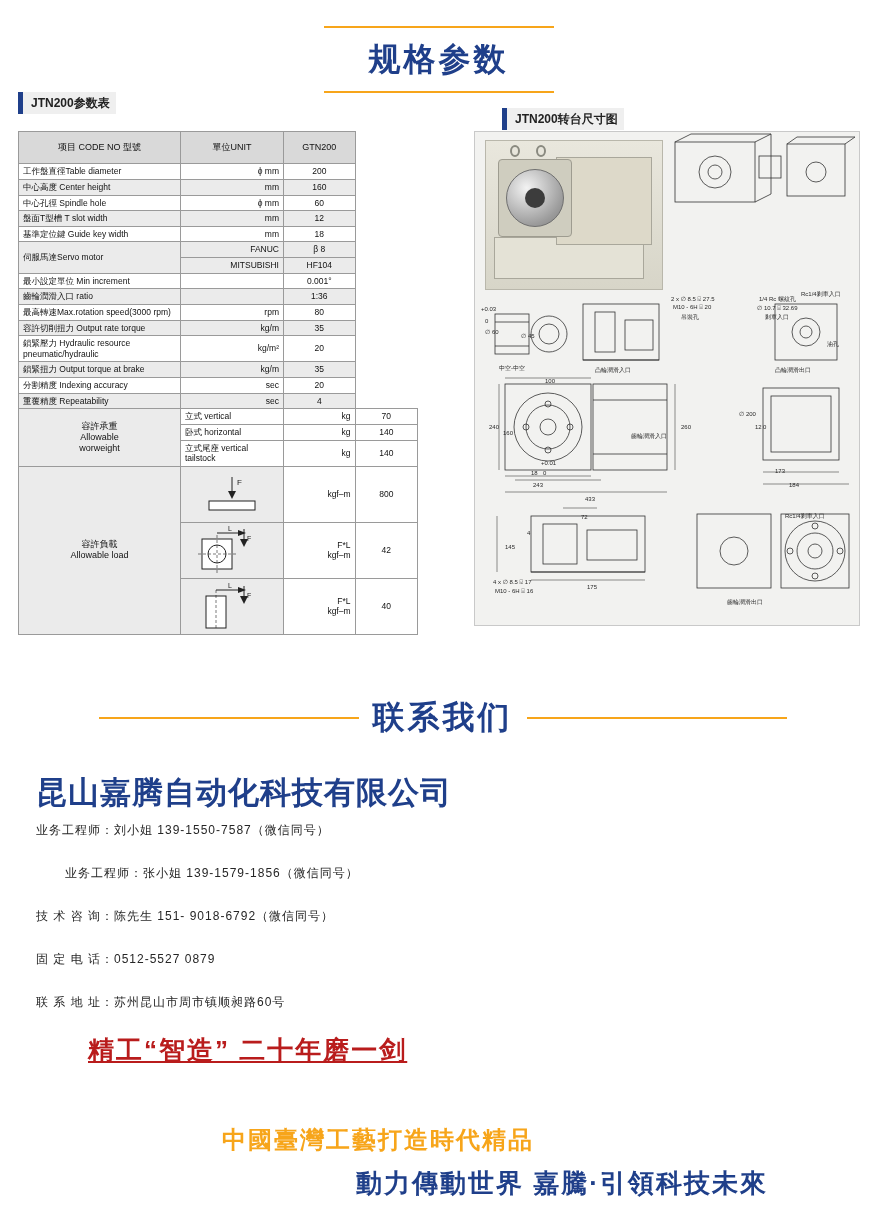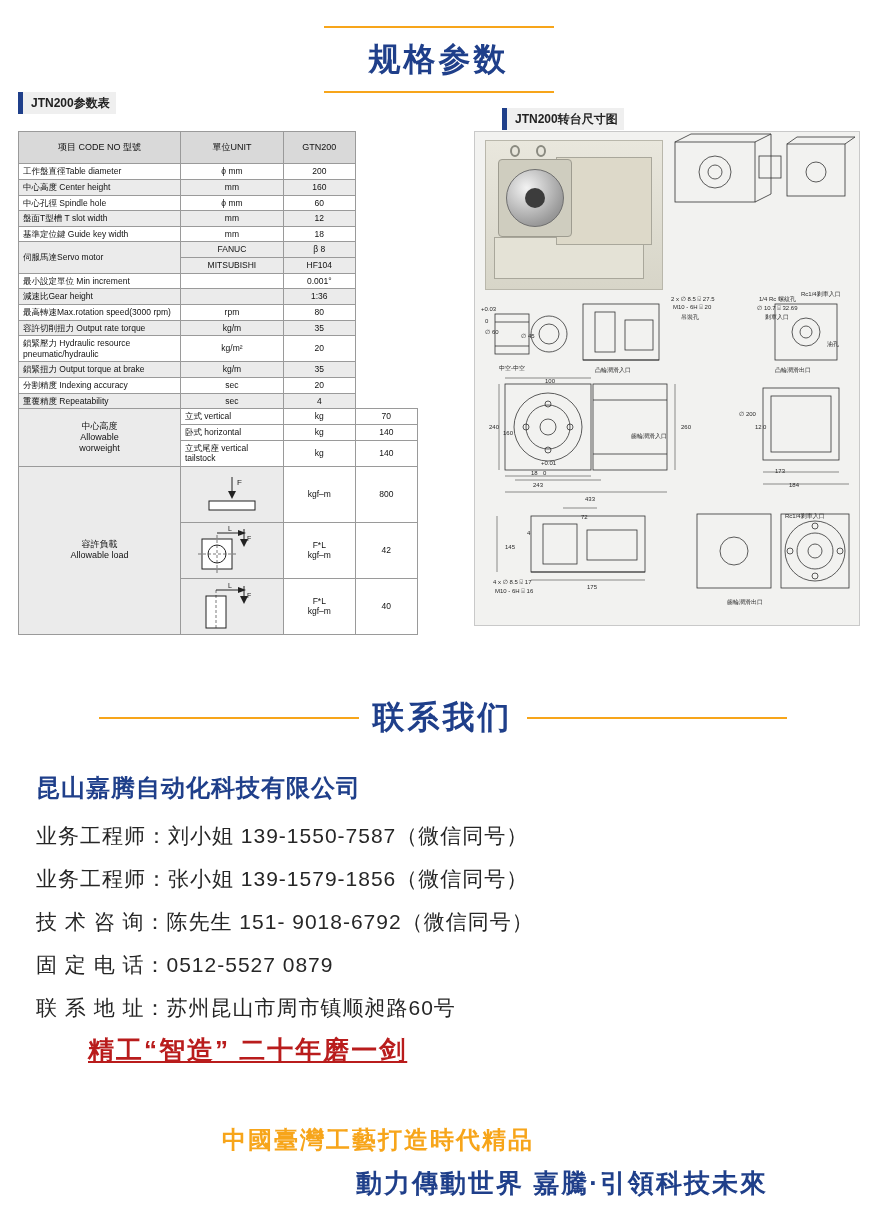--- a/index.html
+++ b/index.html
@@ -75,21 +75,21 @@
     vertical-align: middle;
   }
   table.spec thead th {
     background: #d9d9d9;
     font-weight: normal;
     text-align: center;
     font-size: 9px;
     padding: 10px 4px;
   }
   td.name { width: 228px; background: #ffffff; text-align: left; }
-  td.unit { width: 74px; text-align: center; background:#ffffff;}
+  td.unit { width: 74px; text-align: right; background:#ffffff;}
   td.val  { width: 96px; text-align: center; background:#ffffff;}
   tr.shade td { background: #ebebeb; }
   td.grp {
     text-align: center;
     background: #ebebeb;
     font-size: 9px;
   }
   td.sub { text-align: left; padding-left: 8px; }
 
   
@@ -145,31 +145,31 @@
     border-radius: 50%; background: transparent; top: 4px;
   }
   .ph-hook.h1 { left: 24px; }
   .ph-hook.h2 { left: 50px; }
 
   .dim-svg { position: absolute; left: 0; top: 0; }
 
   
   #company {
     position: absolute; top: 772px; left: 36px;
-    font-size: 24px; font-weight: bold; color: #1f3f8a;
+    font-size: 31px; font-weight: bold; color: #1f3f8a;
     letter-spacing: 1px;
   }
   .contact-line {
     position: absolute; left: 36px;
-    font-size: 21px; color: #262626;
+    font-size: 12px; color: #262626;
     letter-spacing: 1px;
     white-space: nowrap;
   }
   #c1 { top: 822px; }
-  #c2 { top: 865px; }
+  #c2 { top: 865px; margin-left: 29px; }
   #c3 { top: 908px; }
   #c4 { top: 951px; }
   #c5 { top: 994px; }
 
   
   .slogan {
     position: absolute;
     font-weight: bold;
     white-space: nowrap;
     letter-spacing: 2px;
@@ -234,21 +234,21 @@
       <tr class="shade">
         <td class="unit">MITSUBISHI</td>
         <td class="val">HF104</td>
       </tr>
       <tr>
         <td class="name">最小設定單位 Min increment</td>
         <td class="unit"></td>
         <td class="val">0.001°</td>
       </tr>
       <tr class="shade">
-        <td class="name">減速比Gear height</td>
+        <td class="name">齒輪潤滑入口 ratio</td>
         <td class="unit"></td>
         <td class="val">1:36</td>
       </tr>
       <tr>
         <td class="name">最高轉速Max.rotation speed(3000 rpm)</td>
         <td class="unit">rpm</td>
         <td class="val">80</td>
       </tr>
       <tr class="shade">
         <td class="name">容許切削扭力 Output rate torque</td>
@@ -271,21 +271,21 @@
         <td class="val">20</td>
       </tr>
       <tr class="shade">
         <td class="name">重覆精度 Repeatability</td>
         <td class="unit">sec</td>
         <td class="val">4</td>
       </tr>
 
       <tr>
         <td class="grp" rowspan="3" style="width:86px">
-          <div>中心高度</div>
+          <div>容許承重</div>
           <div>Allowable</div>
           <div>worweight</div>
         </td>
         <td class="sub" style="width:142px">立式 vertical</td>
         <td class="unit">kg</td>
         <td class="val">70</td>
       </tr>
       <tr>
         <td class="sub">卧式 horizontal</td>
         <td class="unit">kg</td>

